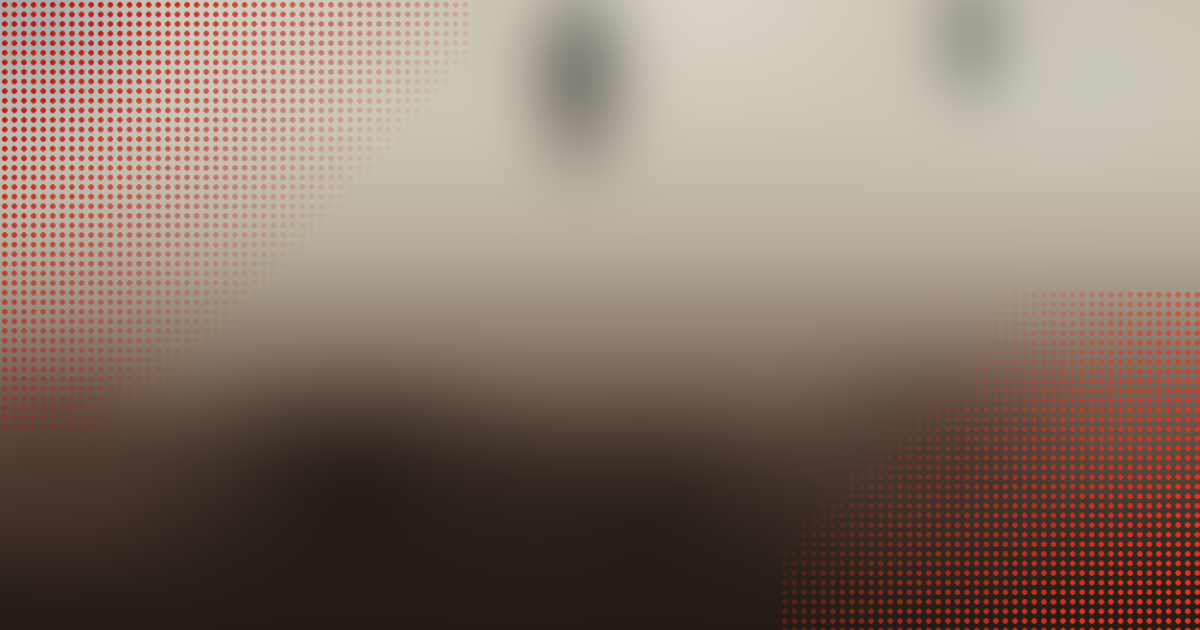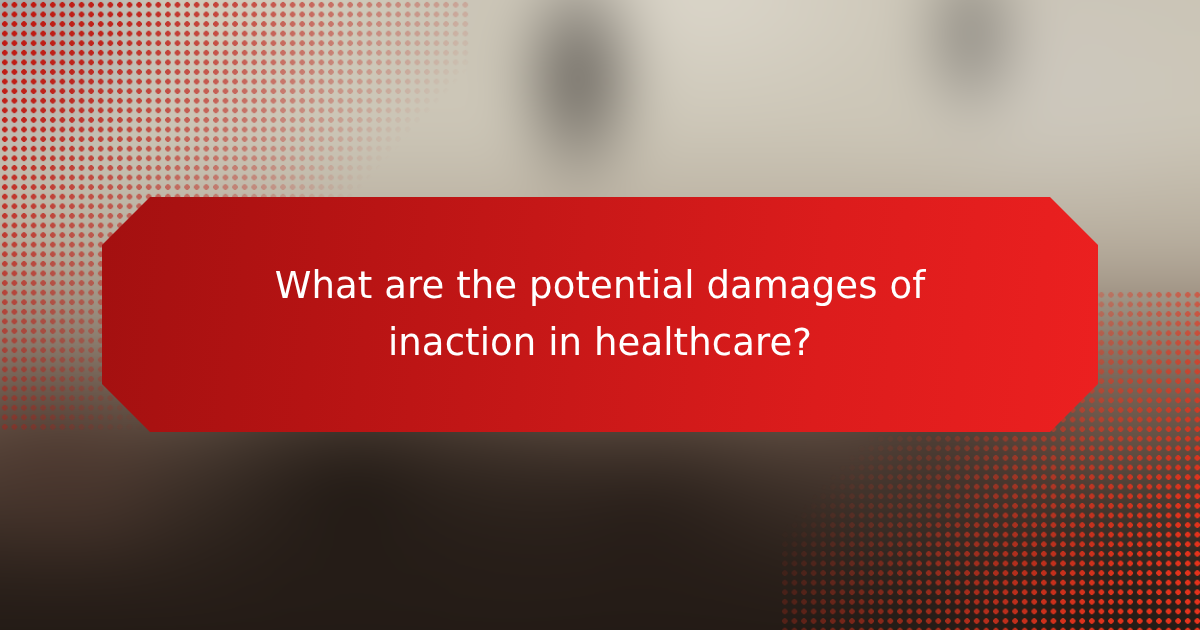--- a/index.html
+++ b/index.html
@@ -88,17 +88,14 @@
 </head>
 <body>
 
 <div id="stage">
 
   <div class="bg-photo"></div>
 
   <div class="dots dots-tl"></div>
   <div class="dots dots-br"></div>
 
-  <div class="banner">
-    <div class="banner-text">What are the potential damages of inaction in healthcare?</div>
-  </div>
 
 </div>
 
 </body></html>

